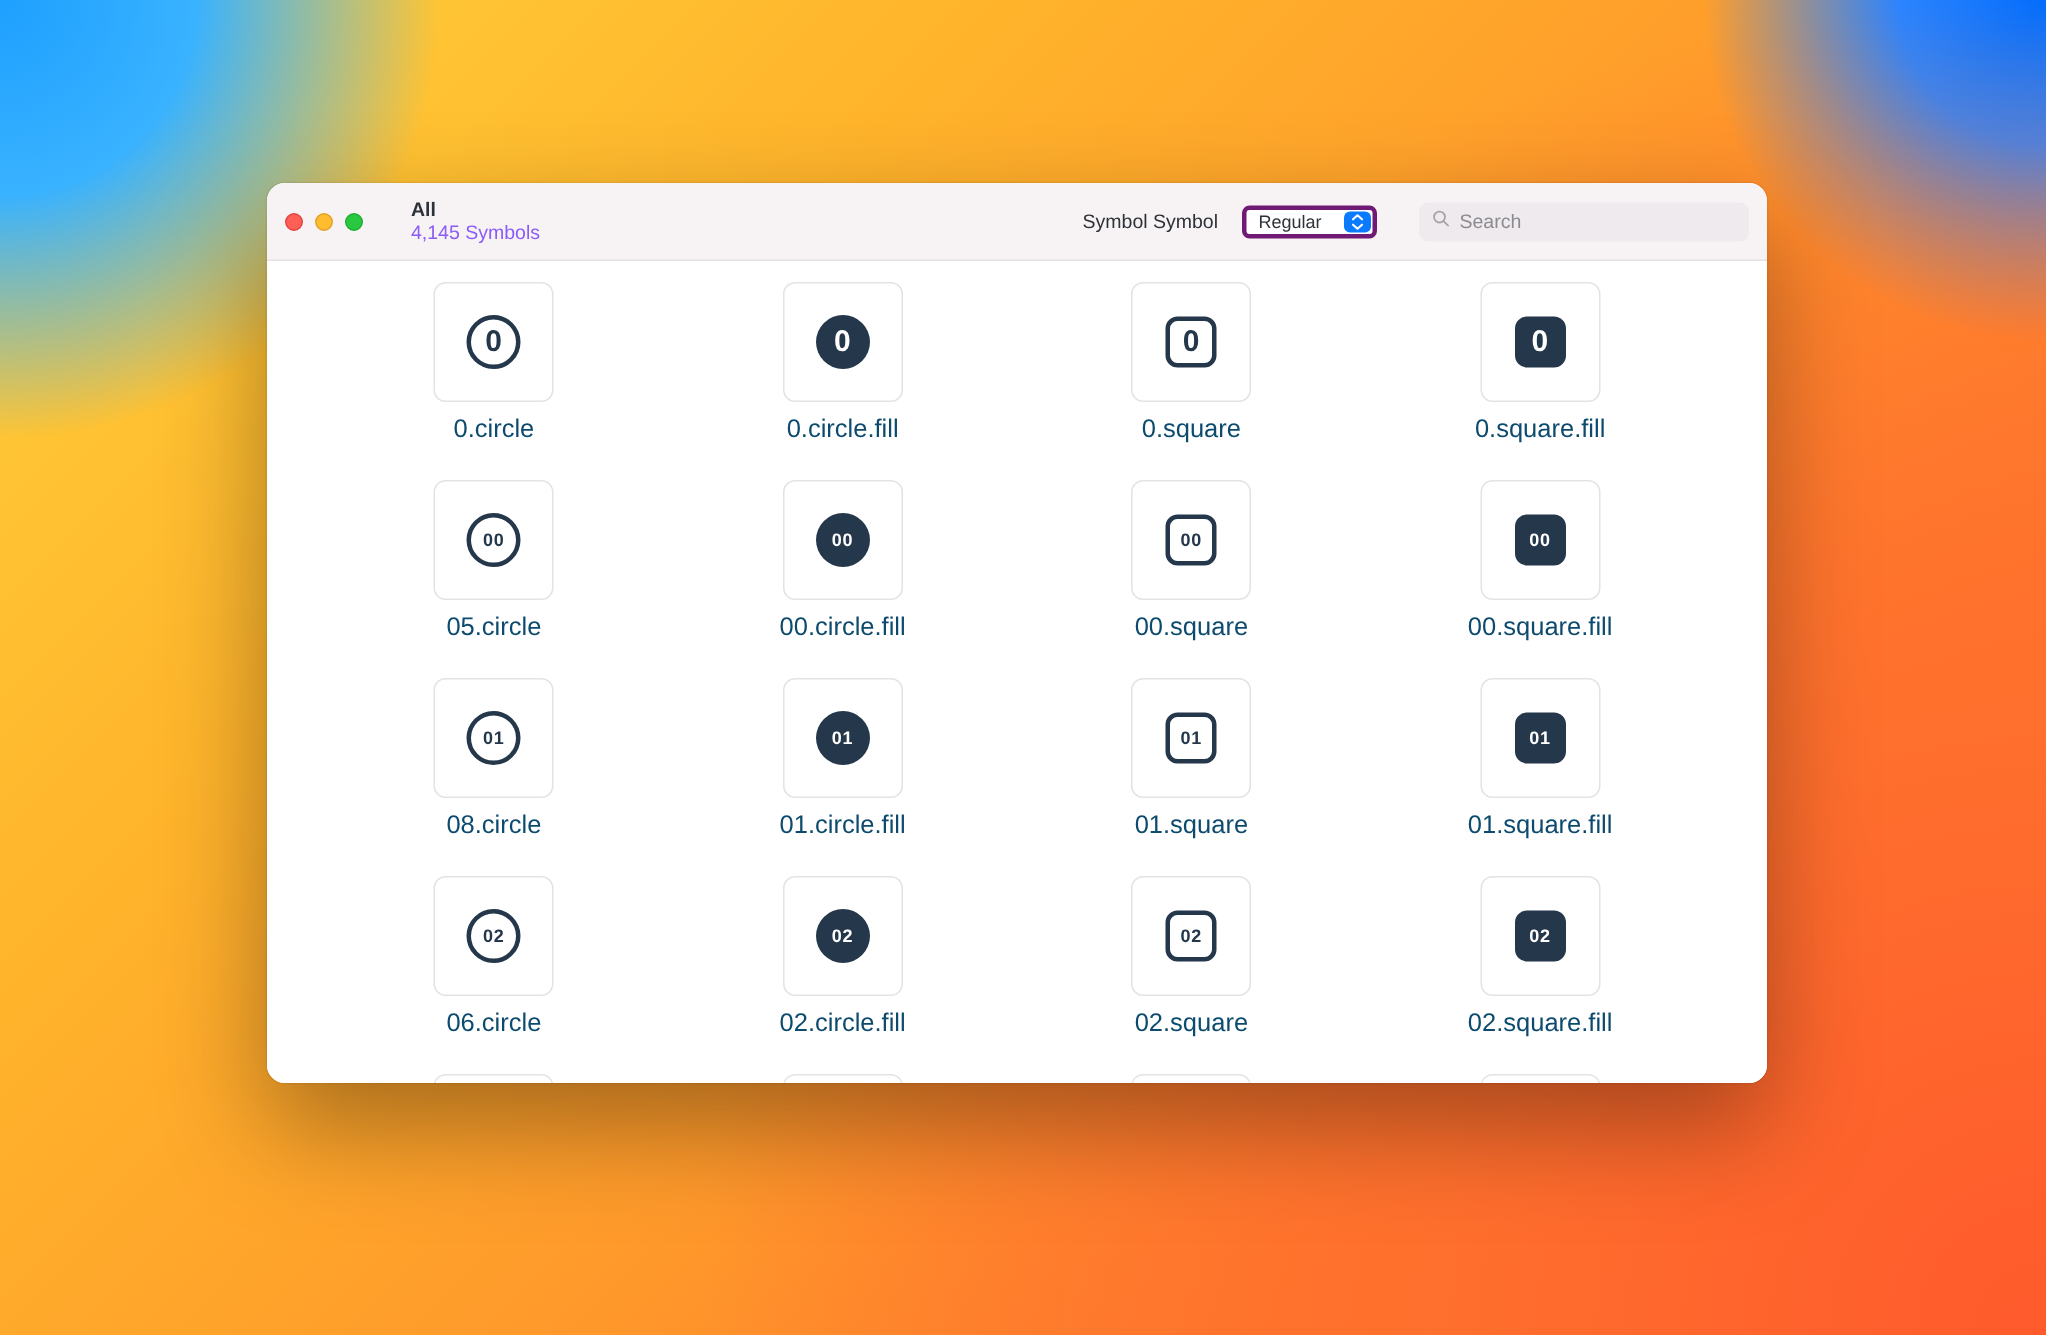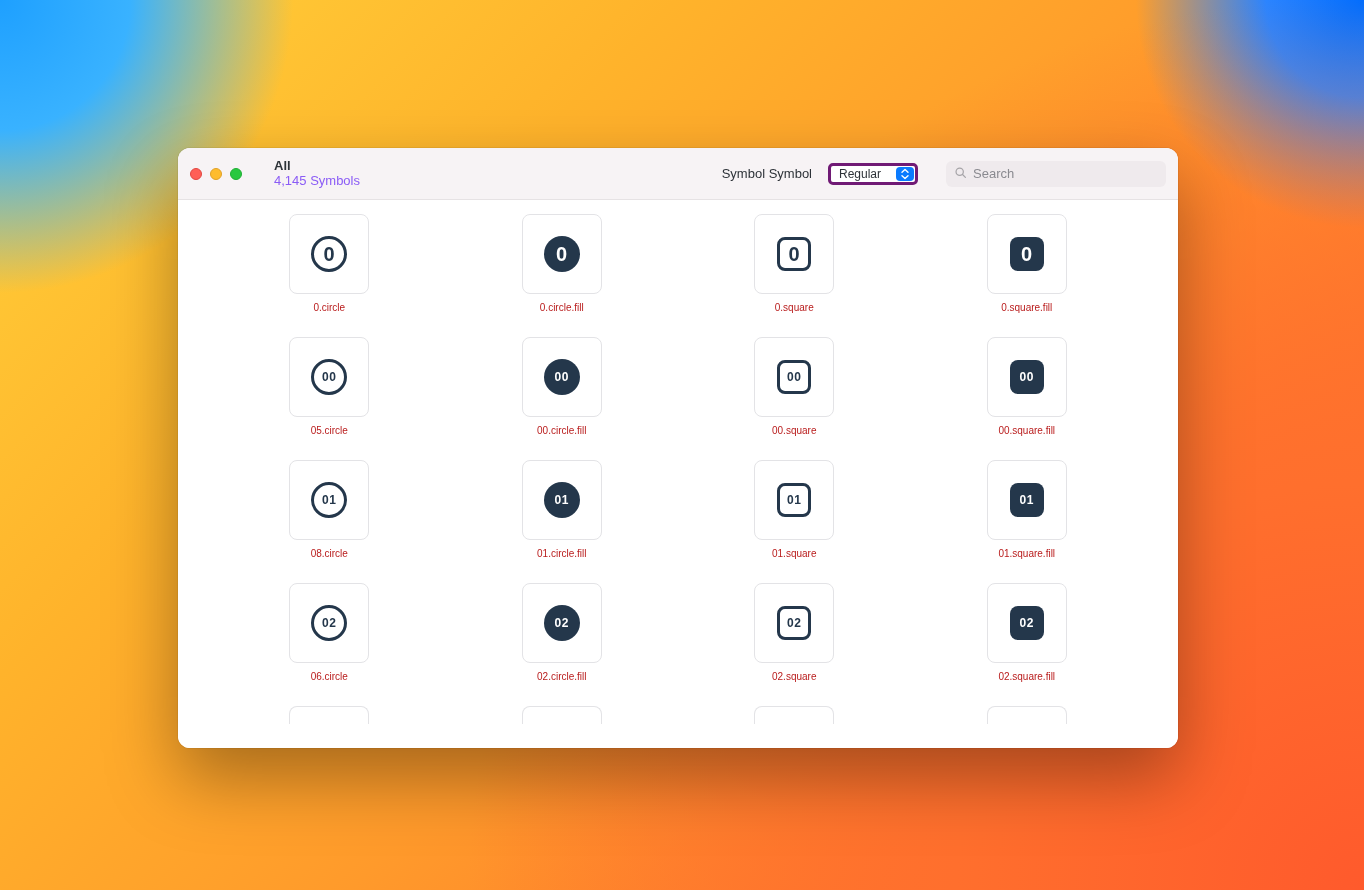--- a/index.html
+++ b/index.html
@@ -14,21 +14,21 @@
     position: relative;
   }
   .window {
     position: absolute;
     left: 178px; top: 122px;
     width: 1000px; height: 600px;
     background: #ffffff;
     border-radius: 12px;
     box-shadow: 0 30px 70px rgba(0,0,0,0.35), 0 0 0 1px rgba(0,0,0,0.05);
     overflow: hidden;
-    display: flex; flex-direction: column; margin-top: 26px;
+    display: flex; flex-direction: column;
   }
   .titlebar {
     height: 52px;
     background: #f7f3f5;
     border-bottom: 1px solid #e6e2e4;
     display: flex; align-items: center;
     padding: 0 12px;
     gap: 12px;
   }
   .traffic { display: flex; gap: 8px; margin-right: 20px; }
@@ -76,21 +76,21 @@
     column-gap: 10px;
     row-gap: 24px;
     justify-items: center;
   }
   .cell { display:flex; flex-direction:column; align-items:center; gap:8px; }
   .tile {
     width:80px; height:80px;
     background:#fff; border:1px solid #e3e3e6; border-radius:8px;
     display:flex; align-items:center; justify-content:center;
   }
-  .cell .lbl { font-size:10px; color:#b91c1c; }
+  .cell .lbl { font-size:17px; color:#0c4a6e; }
   
   .sym { color:#24374b; }
   .circ-out {
     width:36px; height:36px; border:3px solid currentColor; border-radius:50%;
     display:flex; align-items:center; justify-content:center;
     font-weight:600;
   }
   .circ-fill {
     width:36px; height:36px; background:currentColor; border-radius:50%;
     display:flex; align-items:center; justify-content:center;

